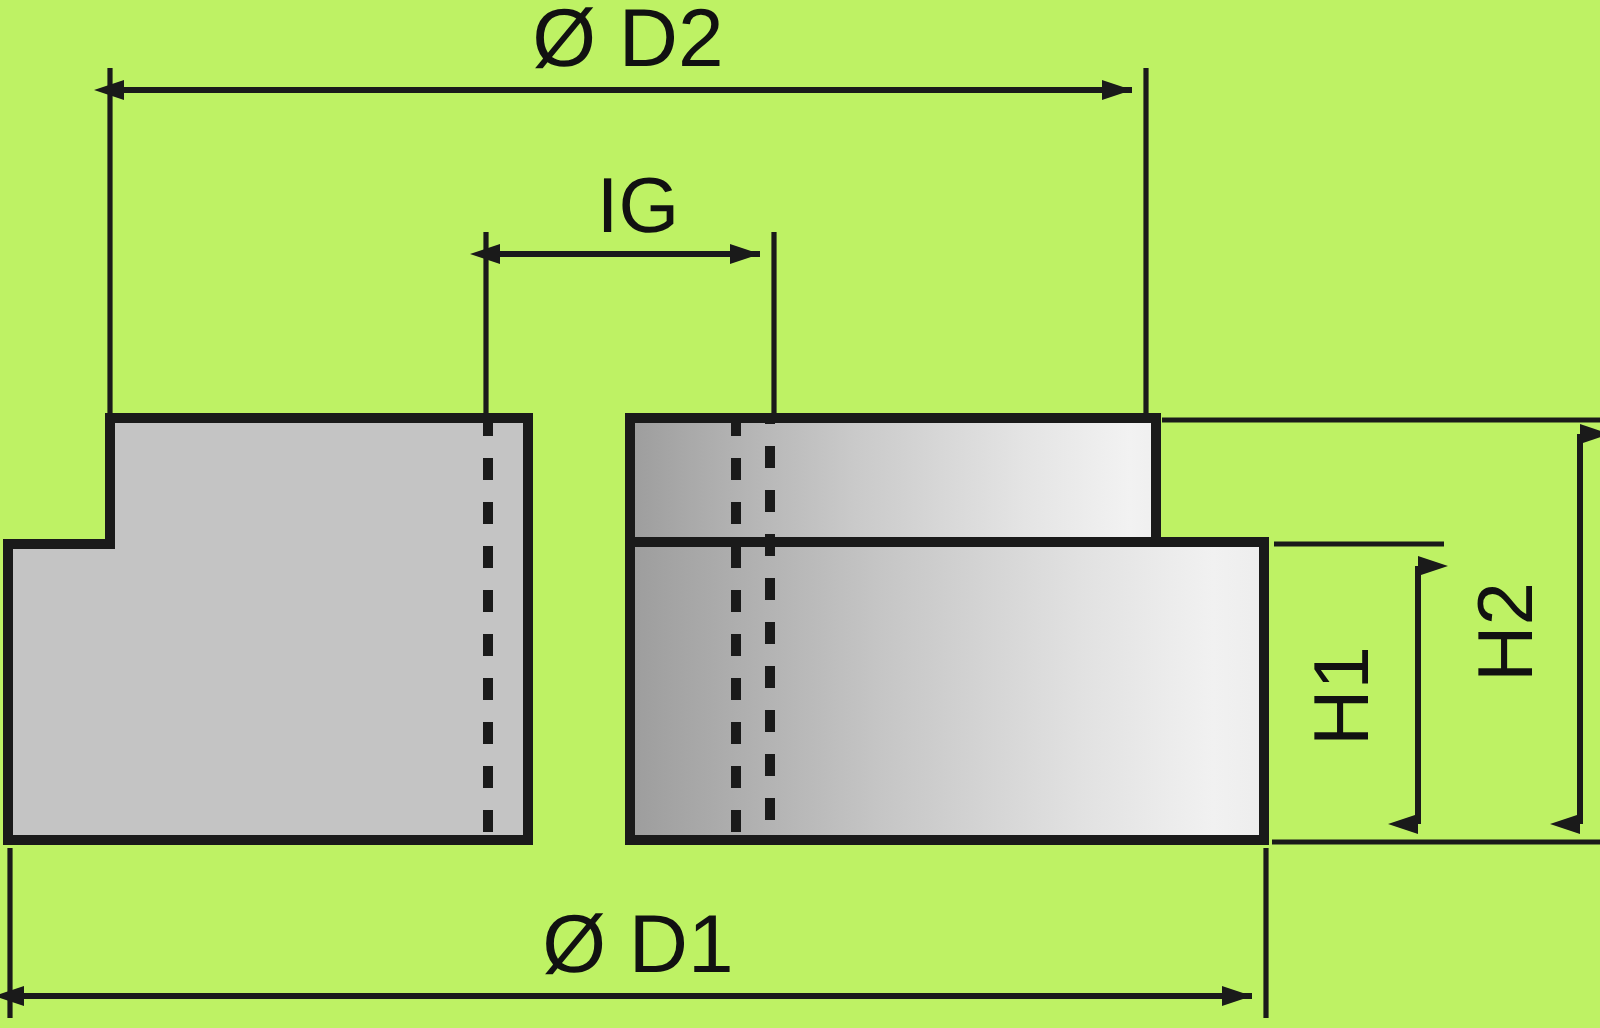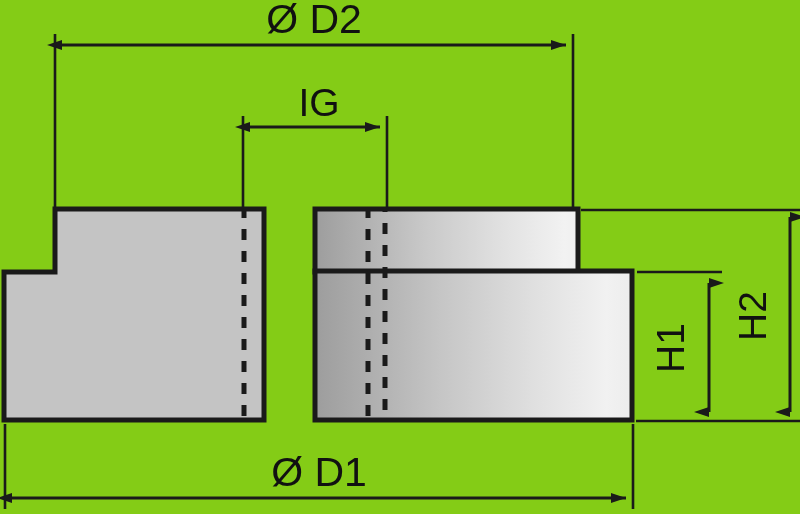--- a/index.html
+++ b/index.html
@@ -7,21 +7,21 @@
     padding: 0;
     background: #ffffff;
   }
   body {
     font-family: "Liberation Sans", sans-serif;
   }
   #drawing-root {
     position: relative;
     width: 800px;
     height: 514px;
-    background: #84cc16;
+    background: #bef264;
     overflow: hidden;
   }
   #drawing-svg {
     display: block;
     width: 800px;
     height: 514px;
   }
   .dim-label {
     font-family: "Liberation Sans", sans-serif;
     font-weight: 400;

